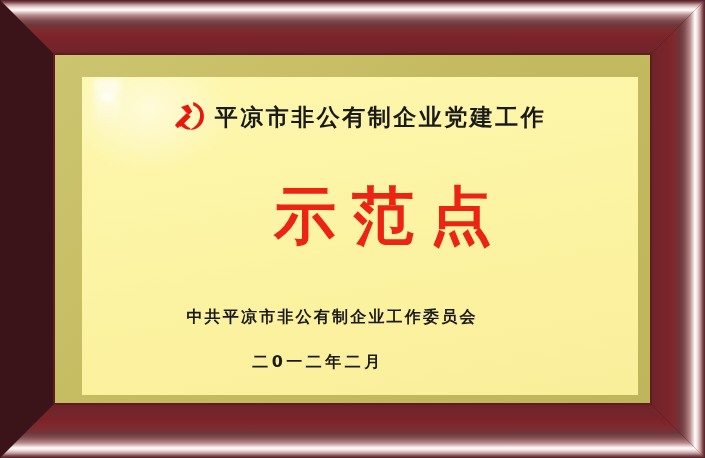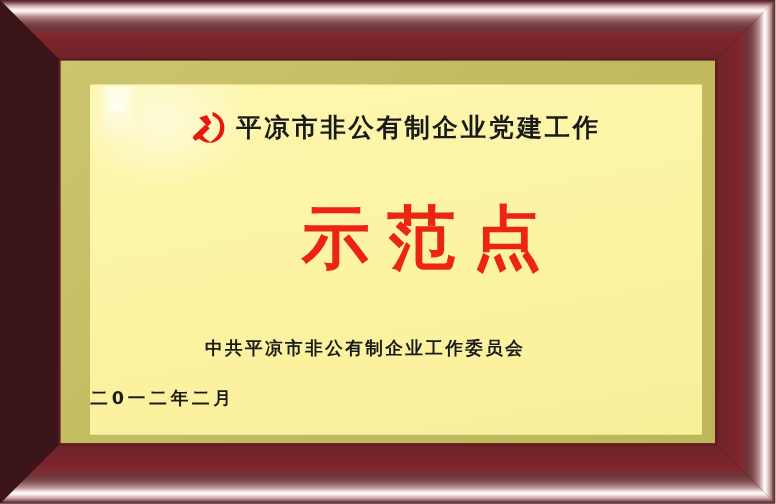--- a/index.html
+++ b/index.html
@@ -240,28 +240,29 @@
     white-space: nowrap;
     line-height: 1;
   }
   #issue-date {
     position: absolute;
     left: 0;
     top: 277px;
     width: 464px;
     padding-right: 16px;
     box-sizing: border-box;
-    text-align: left;
+    text-align: center;
     font-family: "DejaVu Sans", "Liberation Sans", sans-serif;
     font-size: 16px;
     font-weight: bold;
     color: #1a1a1a;
     letter-spacing: 3.5px;
     white-space: nowrap;
     line-height: 1;
+    padding-left: 24px;
   }
 </style>
 </head>
 <body>
 
 <div id="plaque">
 
   <div class="frame-side" id="frame-top">
     <div class="bar moul-h" style="left:0;top:0;width:705px;height:55px;"></div>
   </div>

